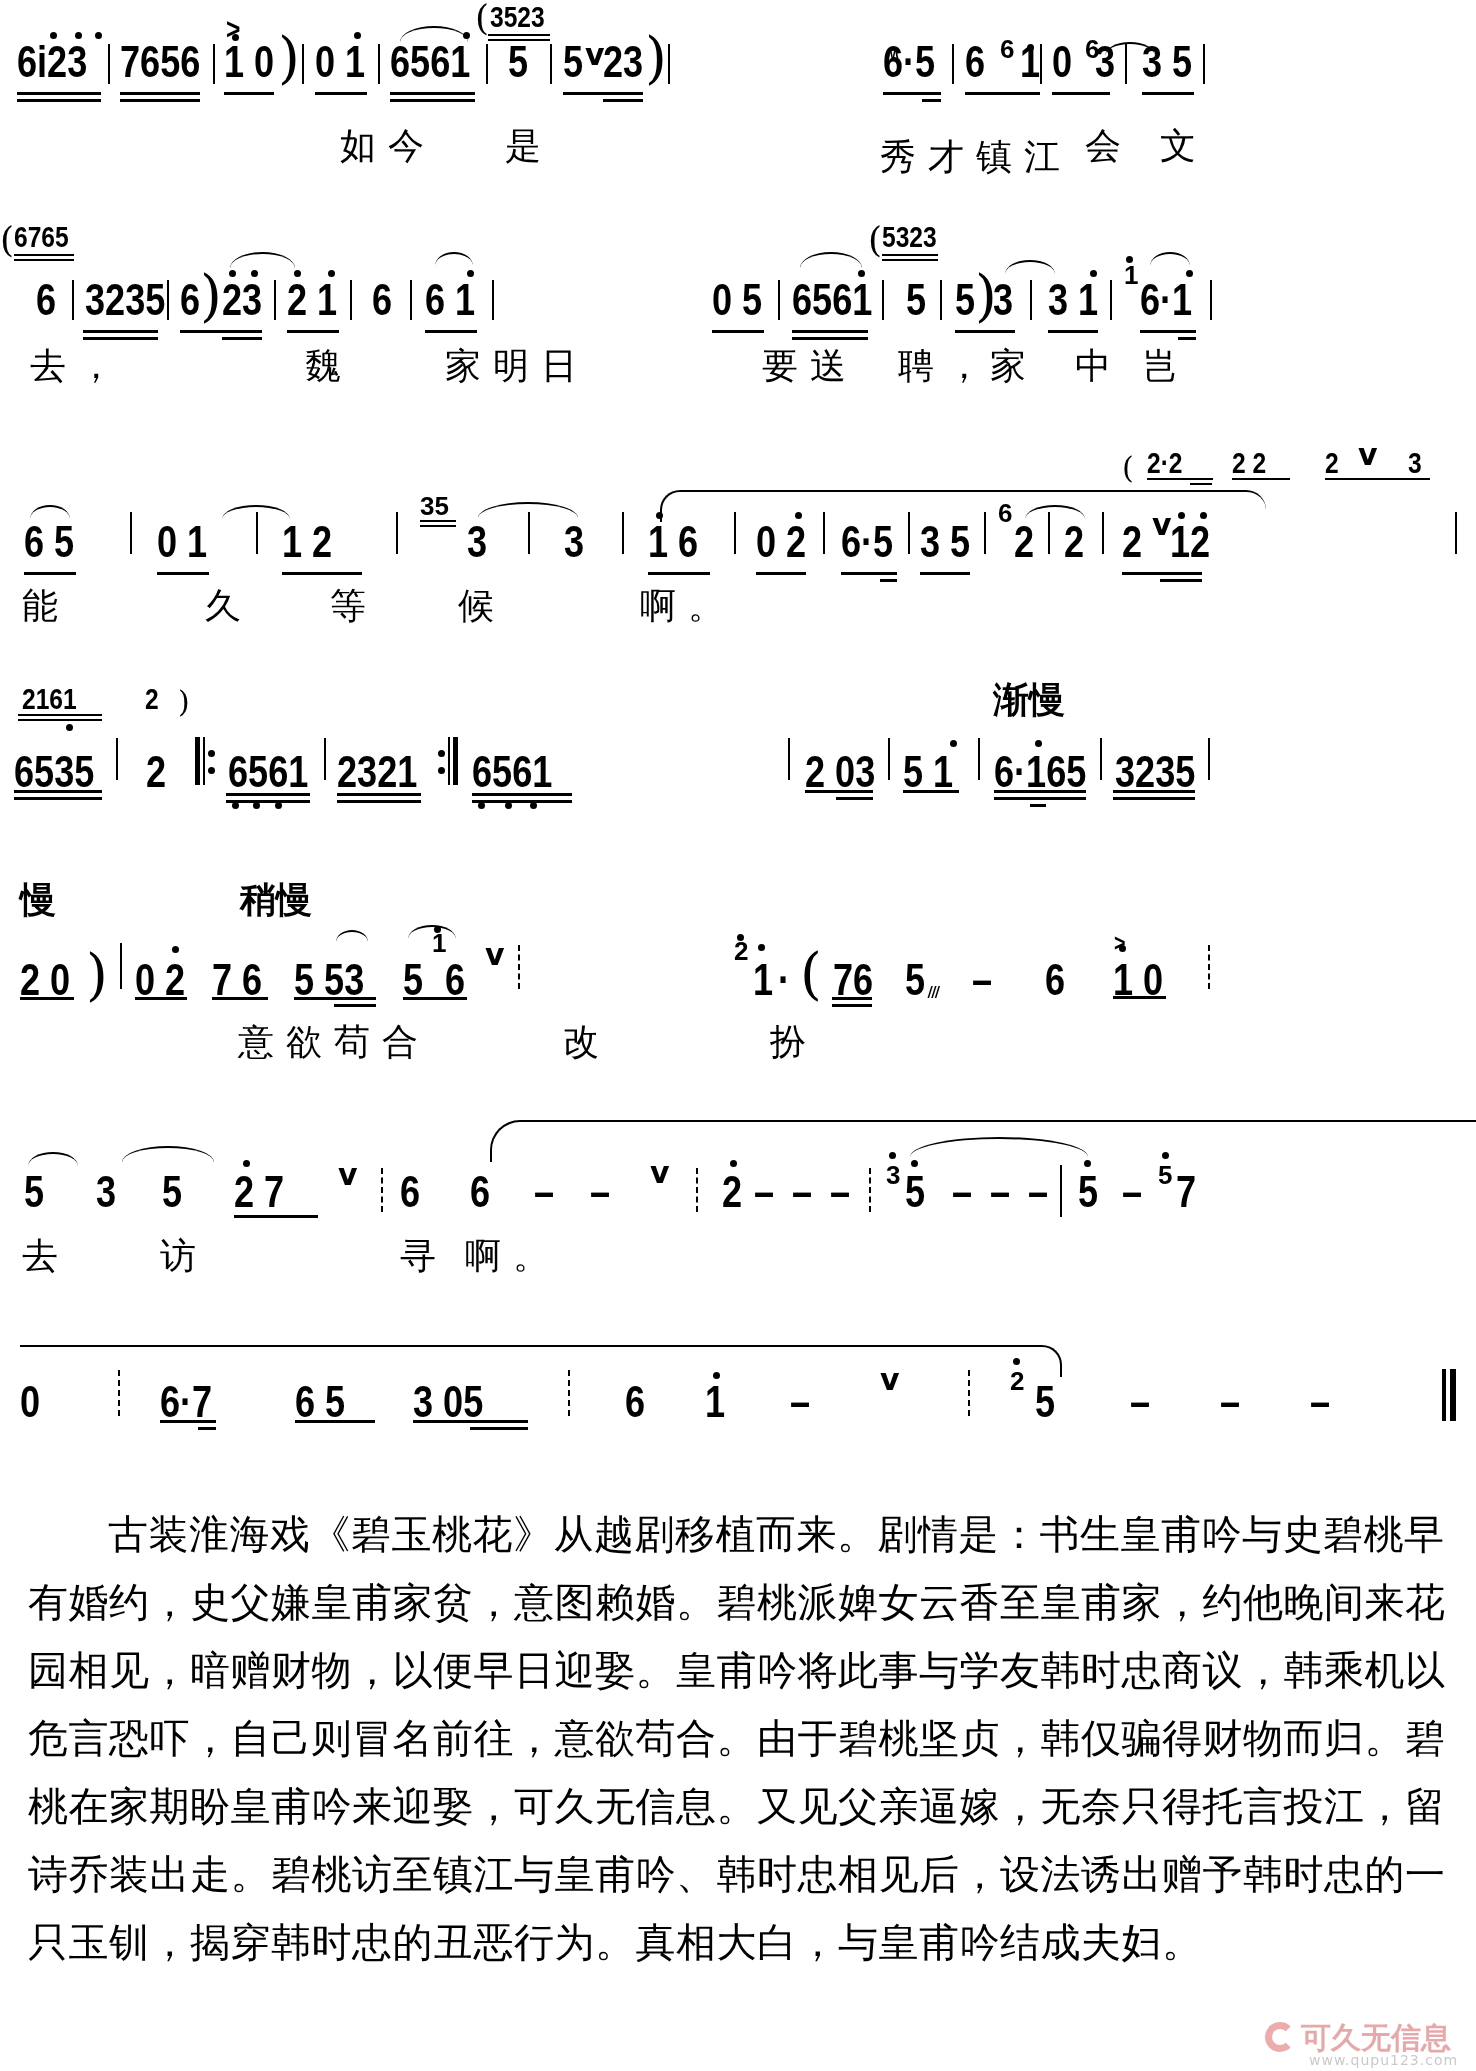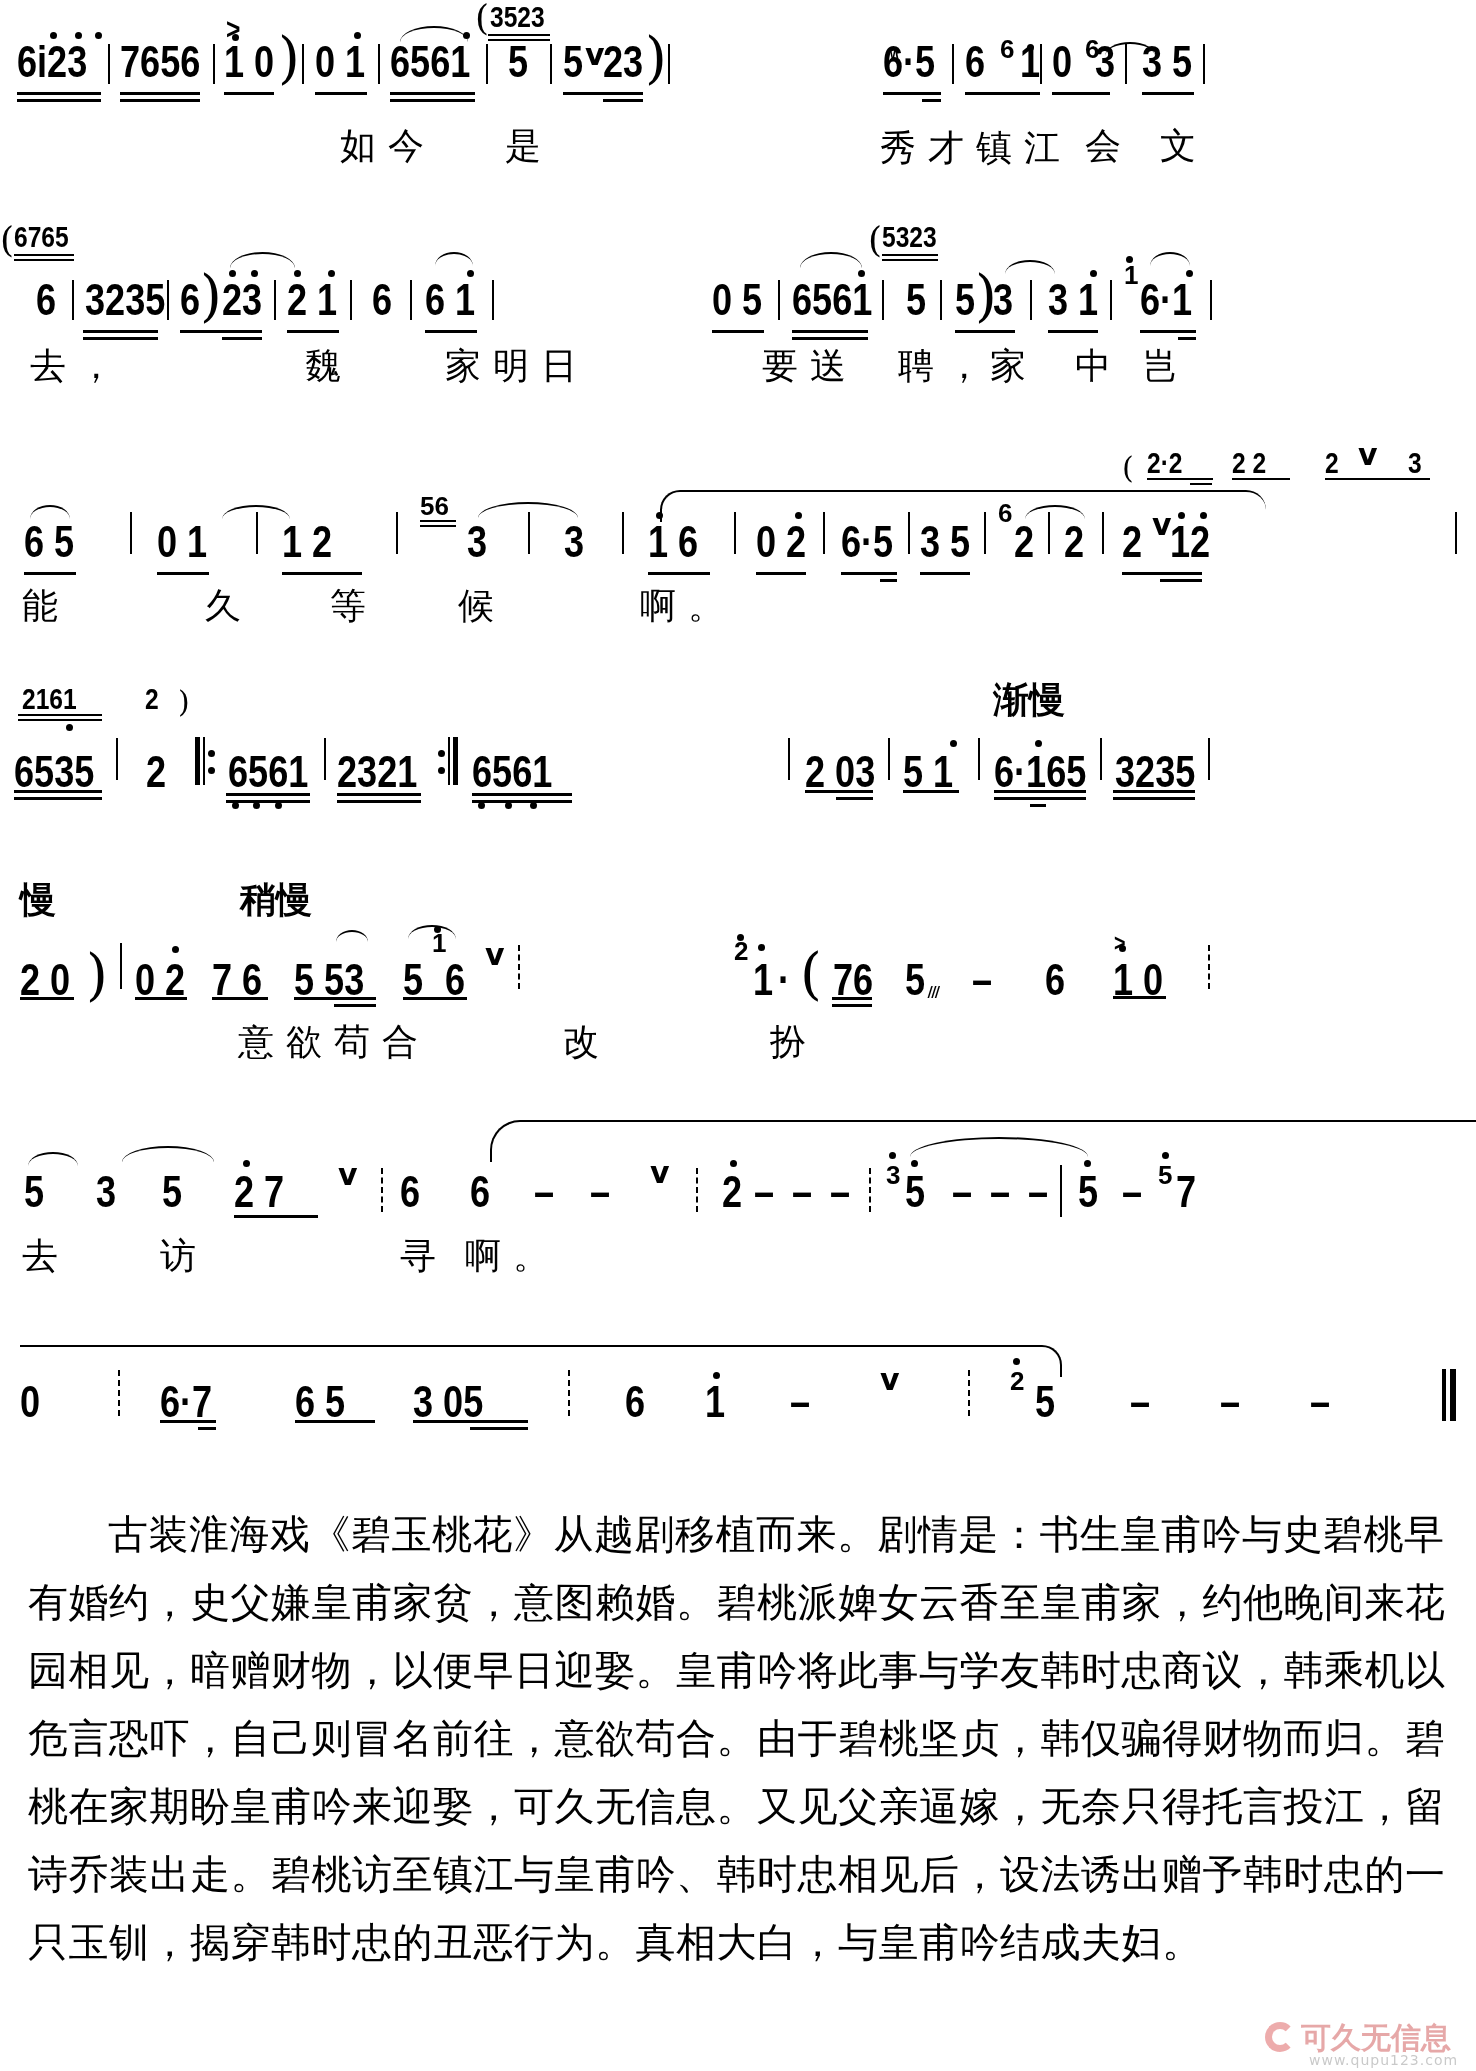--- a/index.html
+++ b/index.html
@@ -106,21 +106,21 @@
     <div class="slur" style="left:1105px;top:42px;width:50px;height:12px"></div>
     <div class="uline" style="left:1052px;top:92px;width:58px"></div>
     <div class="bar" style="left:1125px;top:44px;height:40px"></div>
 
     <span class="tok" style="left:1142px;top:40px">3 5</span>
     <div class="uline" style="left:1142px;top:92px;width:52px"></div>
     <div class="bar" style="left:1203px;top:44px;height:40px"></div>
 
     <span class="lyric" style="left:340px;top:126px">如今</span>
     <span class="lyric" style="left:505px;top:126px">是</span>
-    <span class="lyric" style="left:880px;top:128px">秀才镇江</span>
+    <span class="lyric" style="left:880px;top:137px">秀才镇江</span>
     <span class="lyric" style="left:1085px;top:126px">会</span>
     <span class="lyric" style="left:1160px;top:126px">文</span>
   </div>
 
   <div>
     <span class="paren" style="left:0px;top:212px;font-size:36px">(</span>
     <span class="small" style="left:14px;top:222px">6765</span>
     <div class="uline" style="left:14px;top:254px;width:60px;height:2px"></div>
     <div class="uline" style="left:14px;top:259px;width:60px;height:2px"></div>
 
@@ -215,21 +215,21 @@
 
     <span class="tok" style="left:157px;top:520px">0 1</span>
     <div class="slur" style="left:222px;top:505px;width:68px;height:12px"></div>
     <div class="uline" style="left:157px;top:572px;width:52px"></div>
     <div class="bar" style="left:256px;top:512px;height:42px"></div>
 
     <span class="tok" style="left:282px;top:520px">1 2</span>
     <div class="uline" style="left:282px;top:572px;width:80px"></div>
     <div class="bar" style="left:396px;top:512px;height:42px"></div>
 
-    <span class="grace" style="left:420px;top:493px">56</span>
+    <span class="grace" style="left:420px;top:493px">35</span>
     <div class="uline" style="left:420px;top:520px;width:36px;height:2px"></div>
     <div class="uline" style="left:420px;top:525px;width:36px;height:2px"></div>
     <span class="tok" style="left:467px;top:520px">3</span>
     <div class="slur" style="left:478px;top:502px;width:100px;height:14px"></div>
     <div class="bar" style="left:528px;top:512px;height:42px"></div>
     <span class="tok" style="left:564px;top:520px">3</span>
     <div class="bar" style="left:622px;top:512px;height:42px"></div>
 
     <div class="tie-long" style="left:660px;top:490px;width:604px;height:30px;border-right:none"></div>
     <span class="tok" style="left:648px;top:520px">1 6</span>

